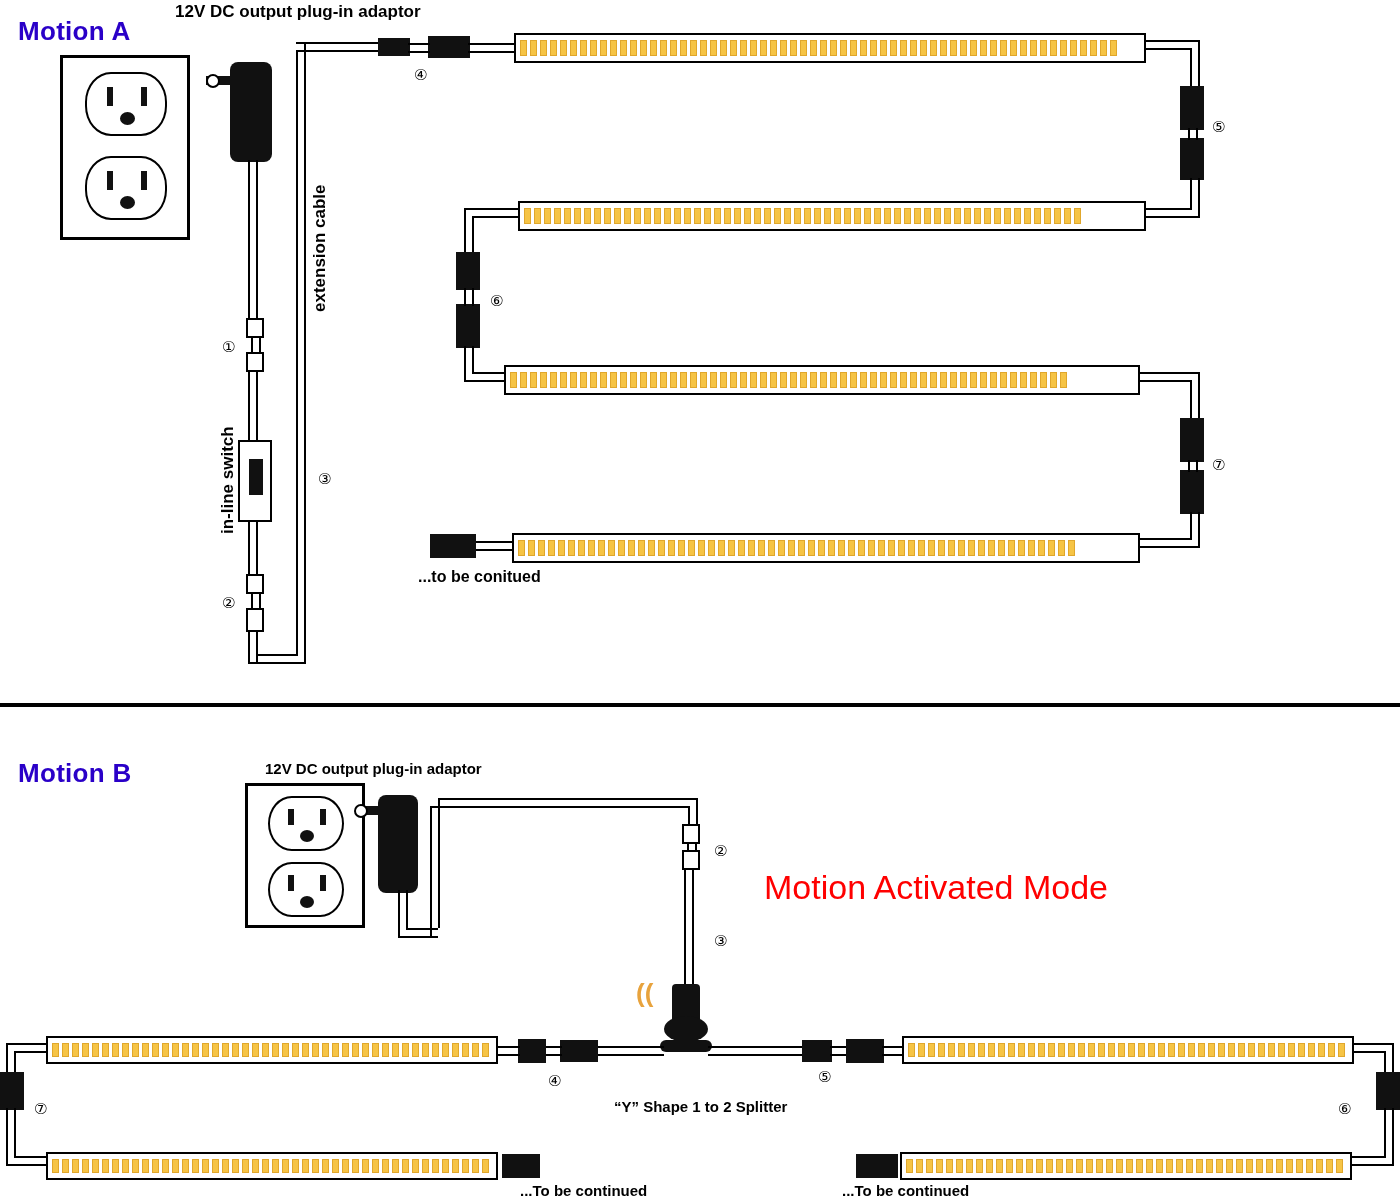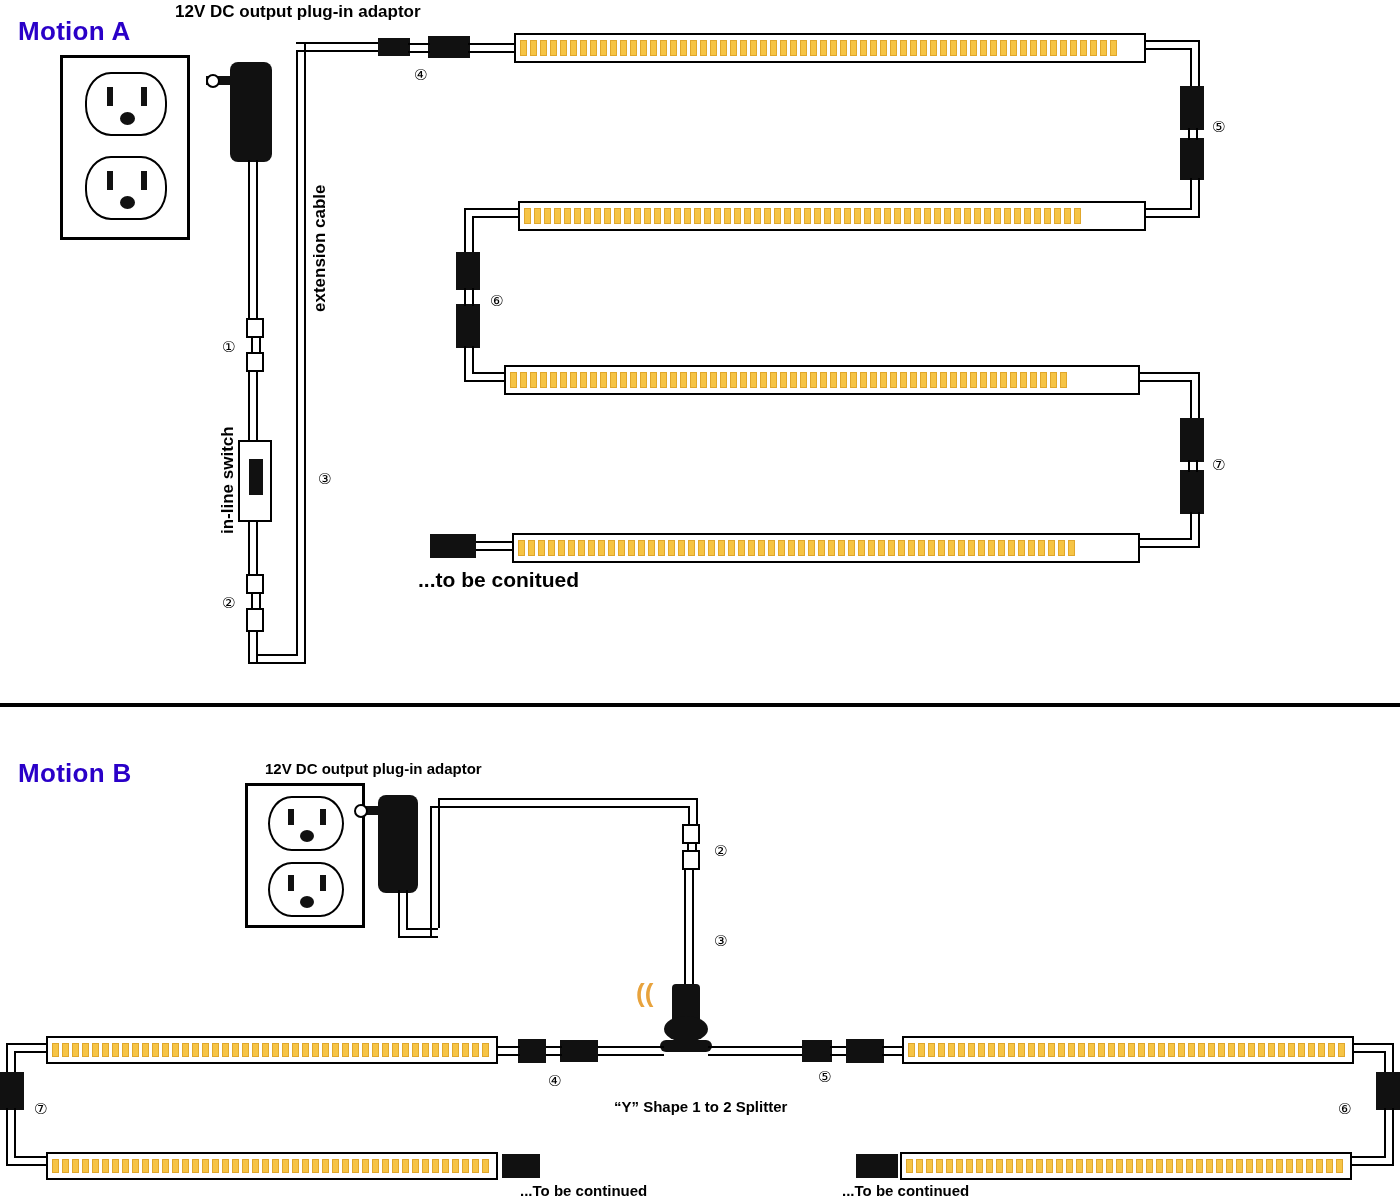--- a/index.html
+++ b/index.html
@@ -6,21 +6,21 @@
   body{font-family:"Liberation Sans", sans-serif;}
   #page{position:relative;width:1400px;height:1204px;overflow:hidden;background:#fff;}
 
   .abs{position:absolute;}
 
   
   .layout-title{font-size:26px;font-weight:bold;color:#2a00c8;letter-spacing:.3px;}
   .mode-title{font-size:34px;color:#ff0000;font-family:"Liberation Sans",sans-serif;}
   .cap-bold{font-size:17px;font-weight:bold;color:#000;}
   .cap-bold-sm{font-size:15px;font-weight:bold;color:#000;}
-  .cap-plain{font-size:21px;font-weight:bold;color:#000;}
+  .cap-plain{font-size:16px;font-weight:bold;color:#000;}
   .vert{writing-mode:vertical-rl;transform:rotate(180deg);font-size:17px;font-weight:bold;color:#000;}
   .num{font-size:15px;color:#000;font-family:"DejaVu Sans",sans-serif;}
   .hwire{height:2px;background:#000;}
   .vwire{width:2px;background:#000;}
   .blk{background:#111;}
   .whitebox{background:#fff;border:2px solid #000;}
   .divider{height:4px;background:#000;left:0;width:1400px;}
 
   
   .strip{background:#ffffff;border:2px solid #000;box-sizing:border-box;display:flex;align-items:center;padding:0 4px;overflow:hidden;}
@@ -421,20 +421,21 @@
 
   <div class="abs hwire" style="left:474px;top:541px;width:40px;"></div>
   <div class="abs hwire" style="left:474px;top:549px;width:40px;"></div>
   <div class="abs conn-black" style="left:430px;top:534px;width:46px;height:24px;"></div>
   <div class="abs cap-plain" style="left:418px;top:568px;">...to be conitued</div>
 
   <div class="abs divider" style="top:703px;"></div>
 
   <div class="abs layout-title" style="left:18px;top:758px;">Motion B</div>
   <div class="abs cap-bold-sm" style="left:265px;top:760px;">12V DC output plug-in adaptor</div>
+  <div class="abs mode-title" style="left:764px;top:868px;">Motion Activated Mode</div>
 
   <div class="abs outlet-plate" style="left:245px;top:783px;width:120px;height:145px;">
     <div class="socket" style="left:20px;top:10px;width:76px;height:55px;">
       <div class="slot" style="left:18px;top:11px;width:6px;height:16px;"></div>
       <div class="slot" style="left:50px;top:11px;width:6px;height:16px;"></div>
       <div class="ground" style="left:30px;top:32px;width:14px;height:12px;"></div>
     </div>
     <div class="socket" style="left:20px;top:76px;width:76px;height:55px;">
       <div class="slot" style="left:18px;top:11px;width:6px;height:16px;"></div>
       <div class="slot" style="left:50px;top:11px;width:6px;height:16px;"></div>

